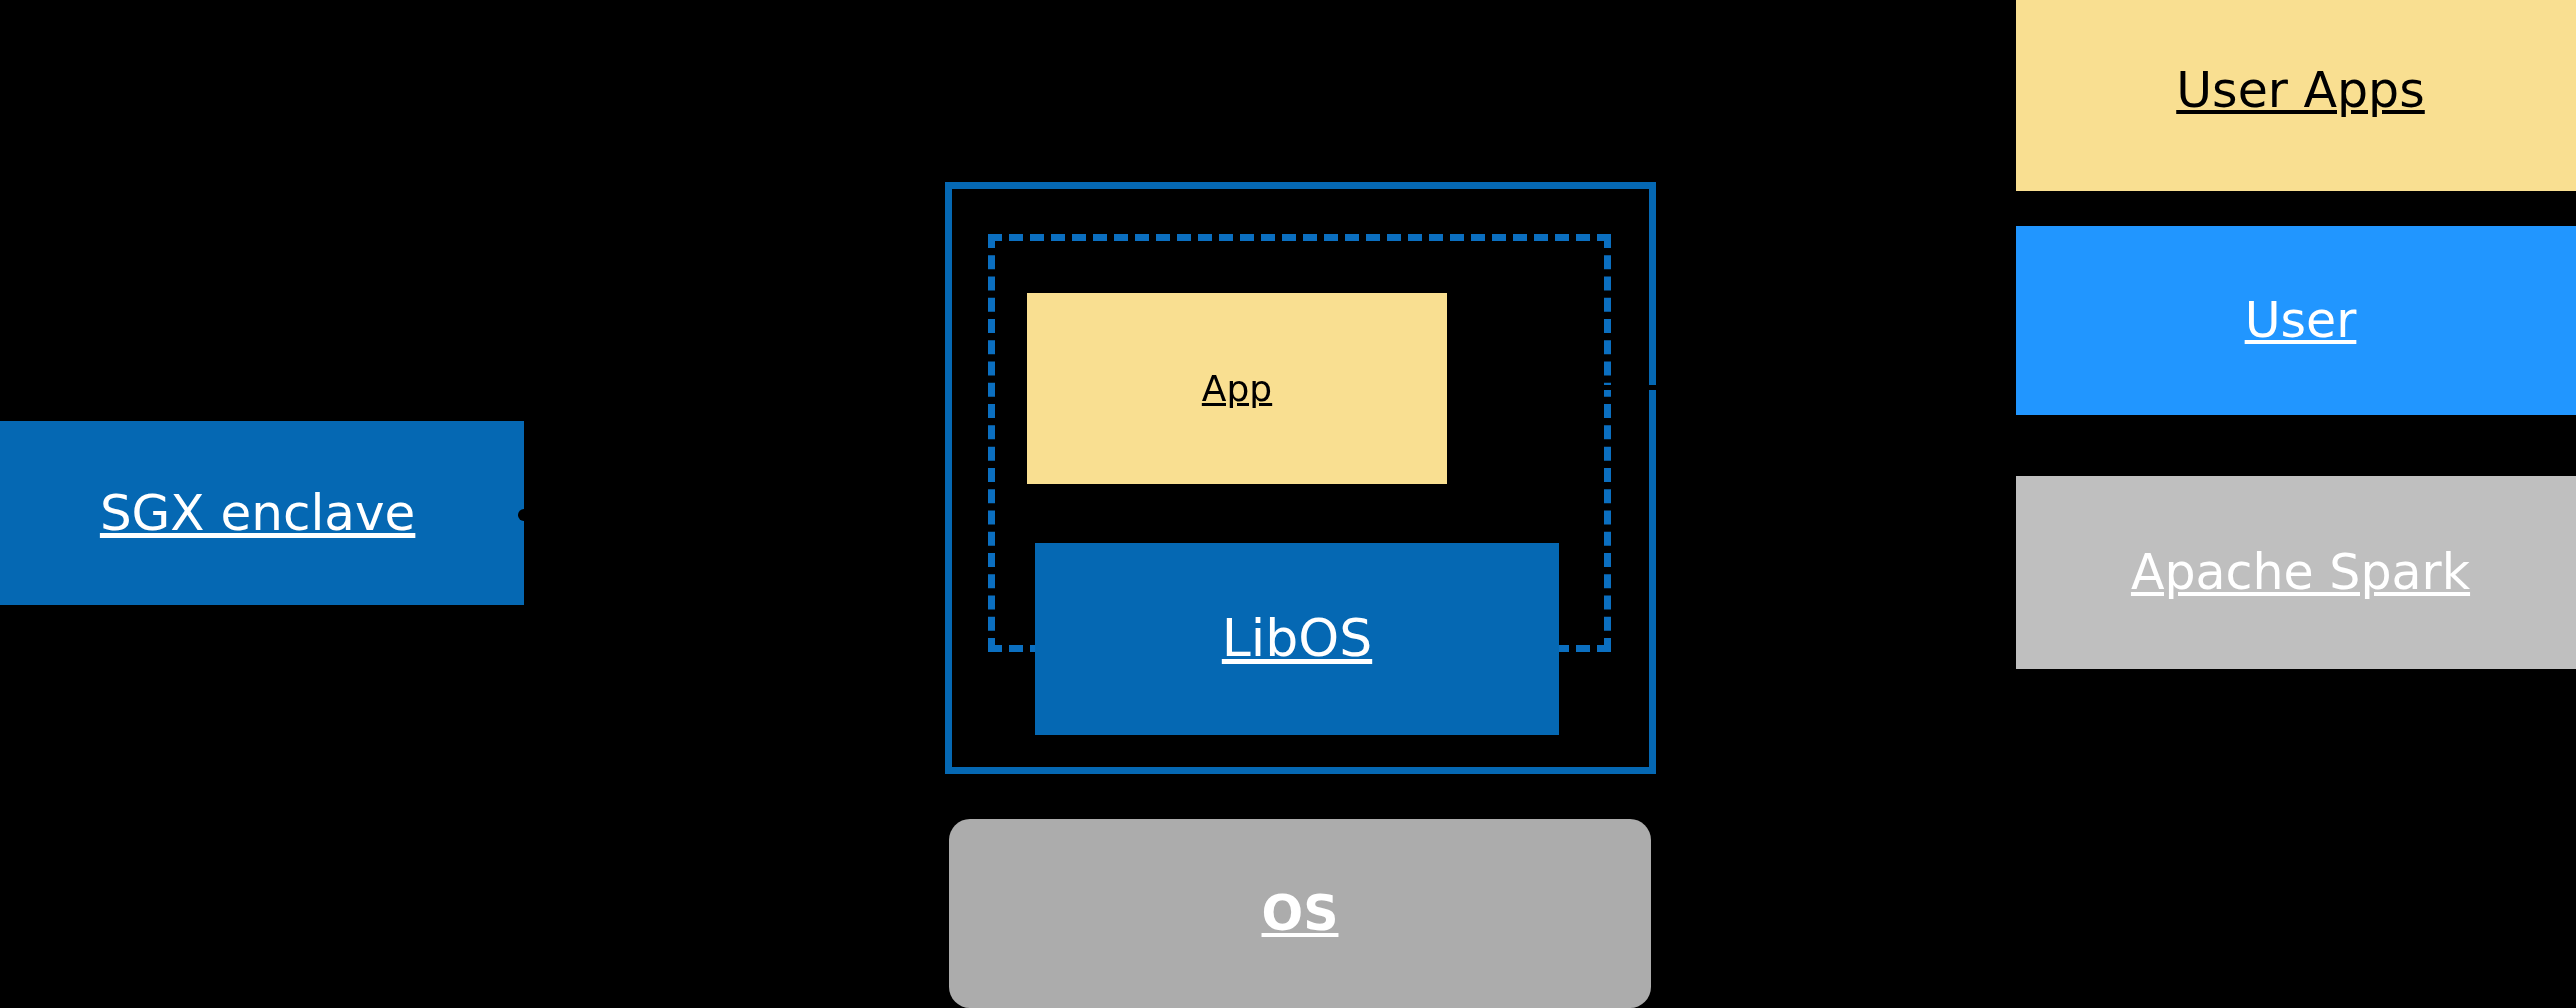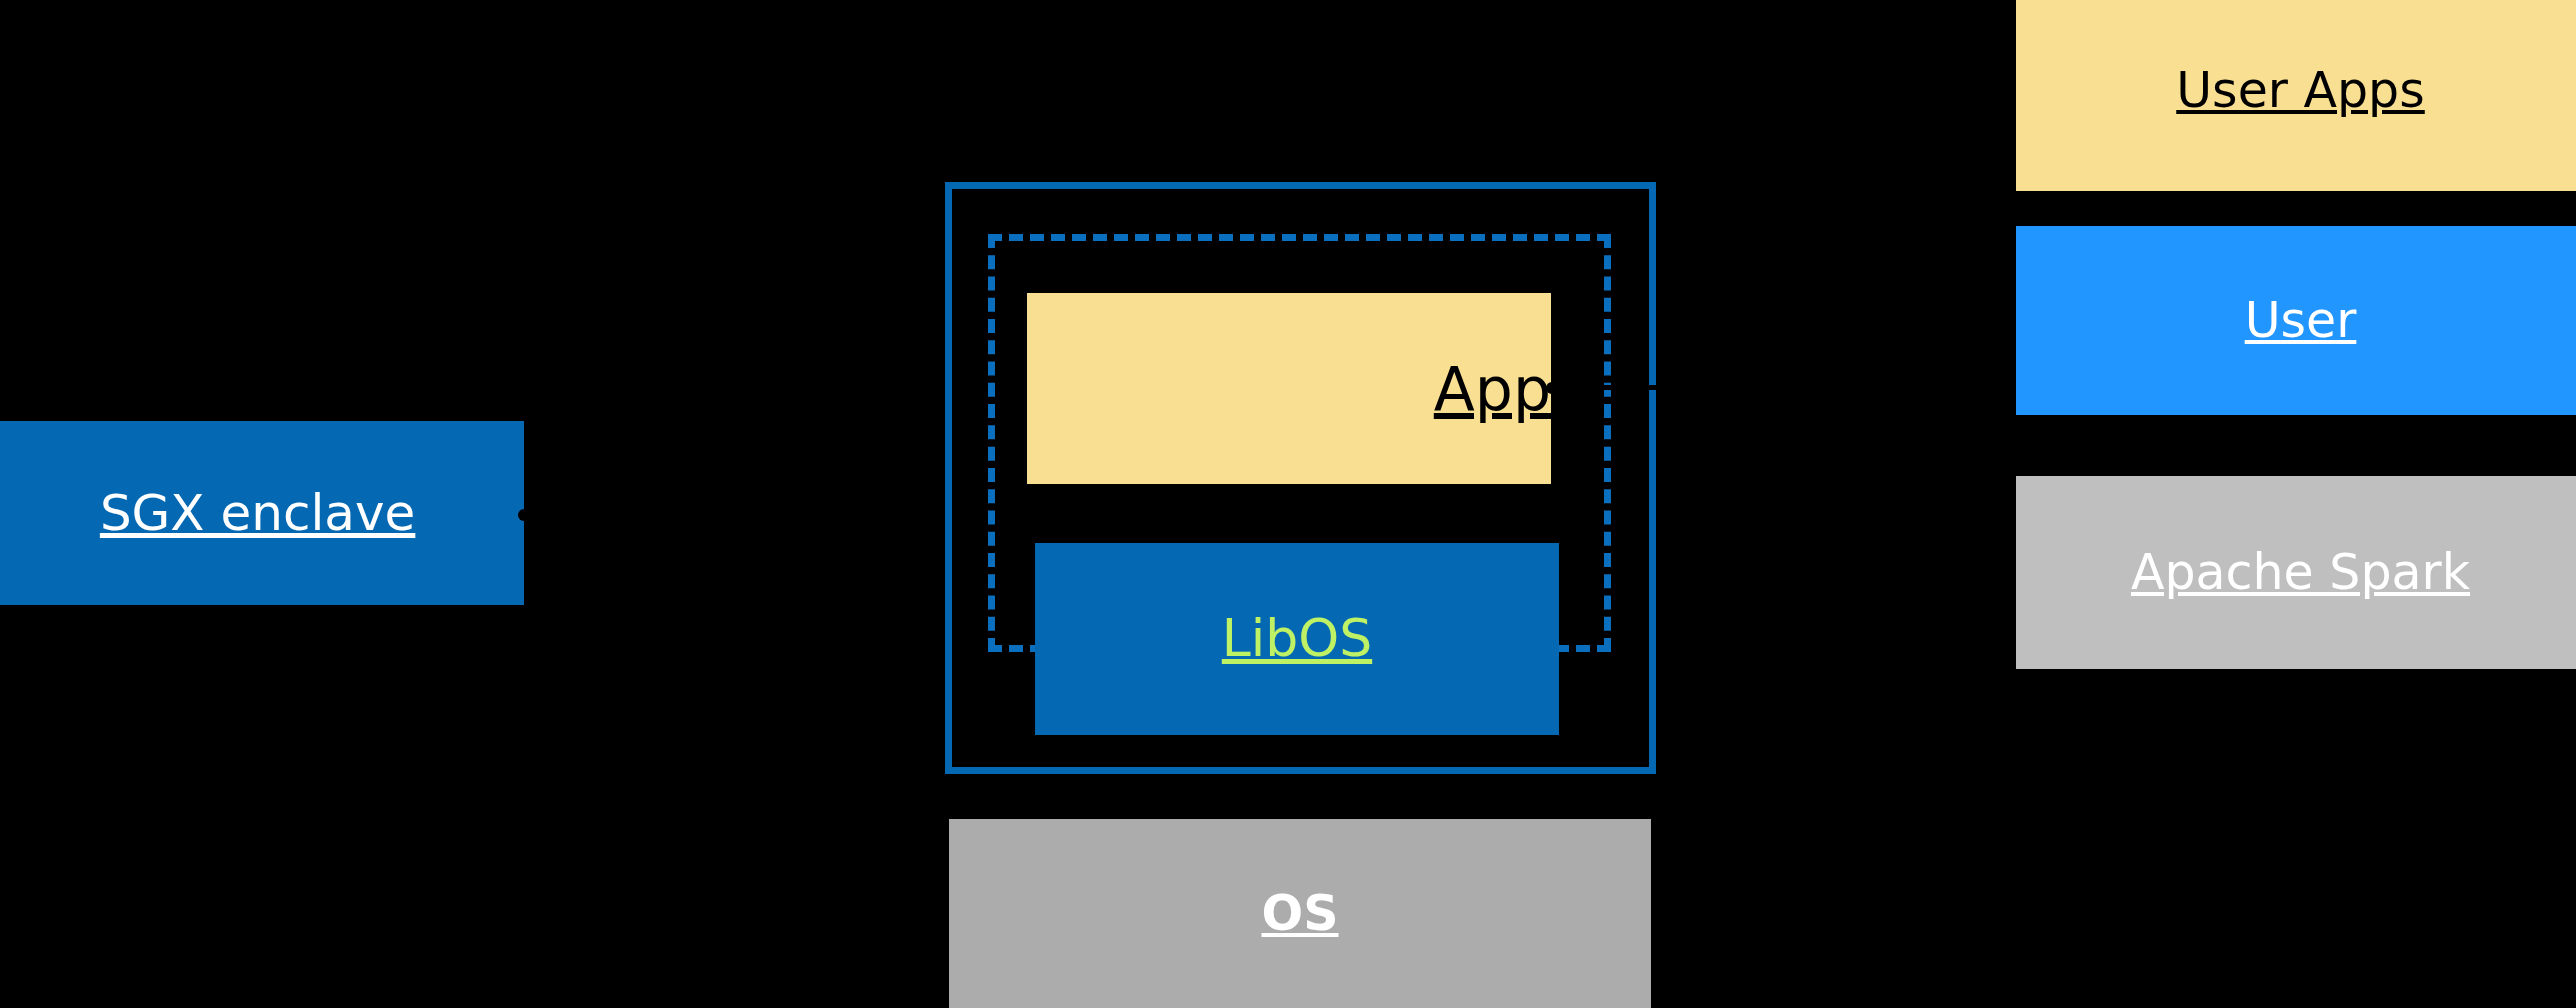--- a/index.html
+++ b/index.html
@@ -60,49 +60,49 @@
     width: 623px;
     height: 418px;
     border: 7.5px dashed #0B6FC0;
     background: transparent;
   }
 
   
   #app-box {
     left: 1027px;
     top: 293px;
-    width: 524px;
+    width: 420px;
     height: 191px;
     background: #F9DF91;
     color: #000000;
-    font-size: 60px;
-    justify-content: flex-end;
+    font-size: 36px;
   }
 
   
   #libos-box {
     left: 1035px;
     top: 543px;
     width: 524px;
     height: 192px;
     background: #0568B3;
-    color: #bef264;
+    color: #ffffff;
     font-size: 52px;
   }
 
   
   #os-box {
     left: 949px;
     top: 819px;
     width: 702px;
     height: 189px;
     background: #ACACAC;
     color: #FFFFFF;
     font-size: 49px;
     font-weight: bold;
+    border-radius: 21px;
   }
 
   
   #user-apps-box {
     left: 2016px;
     top: -8.4px;
     width: 569px;
     height: 199px;
     background: #F9DF91;
     color: #000000;

